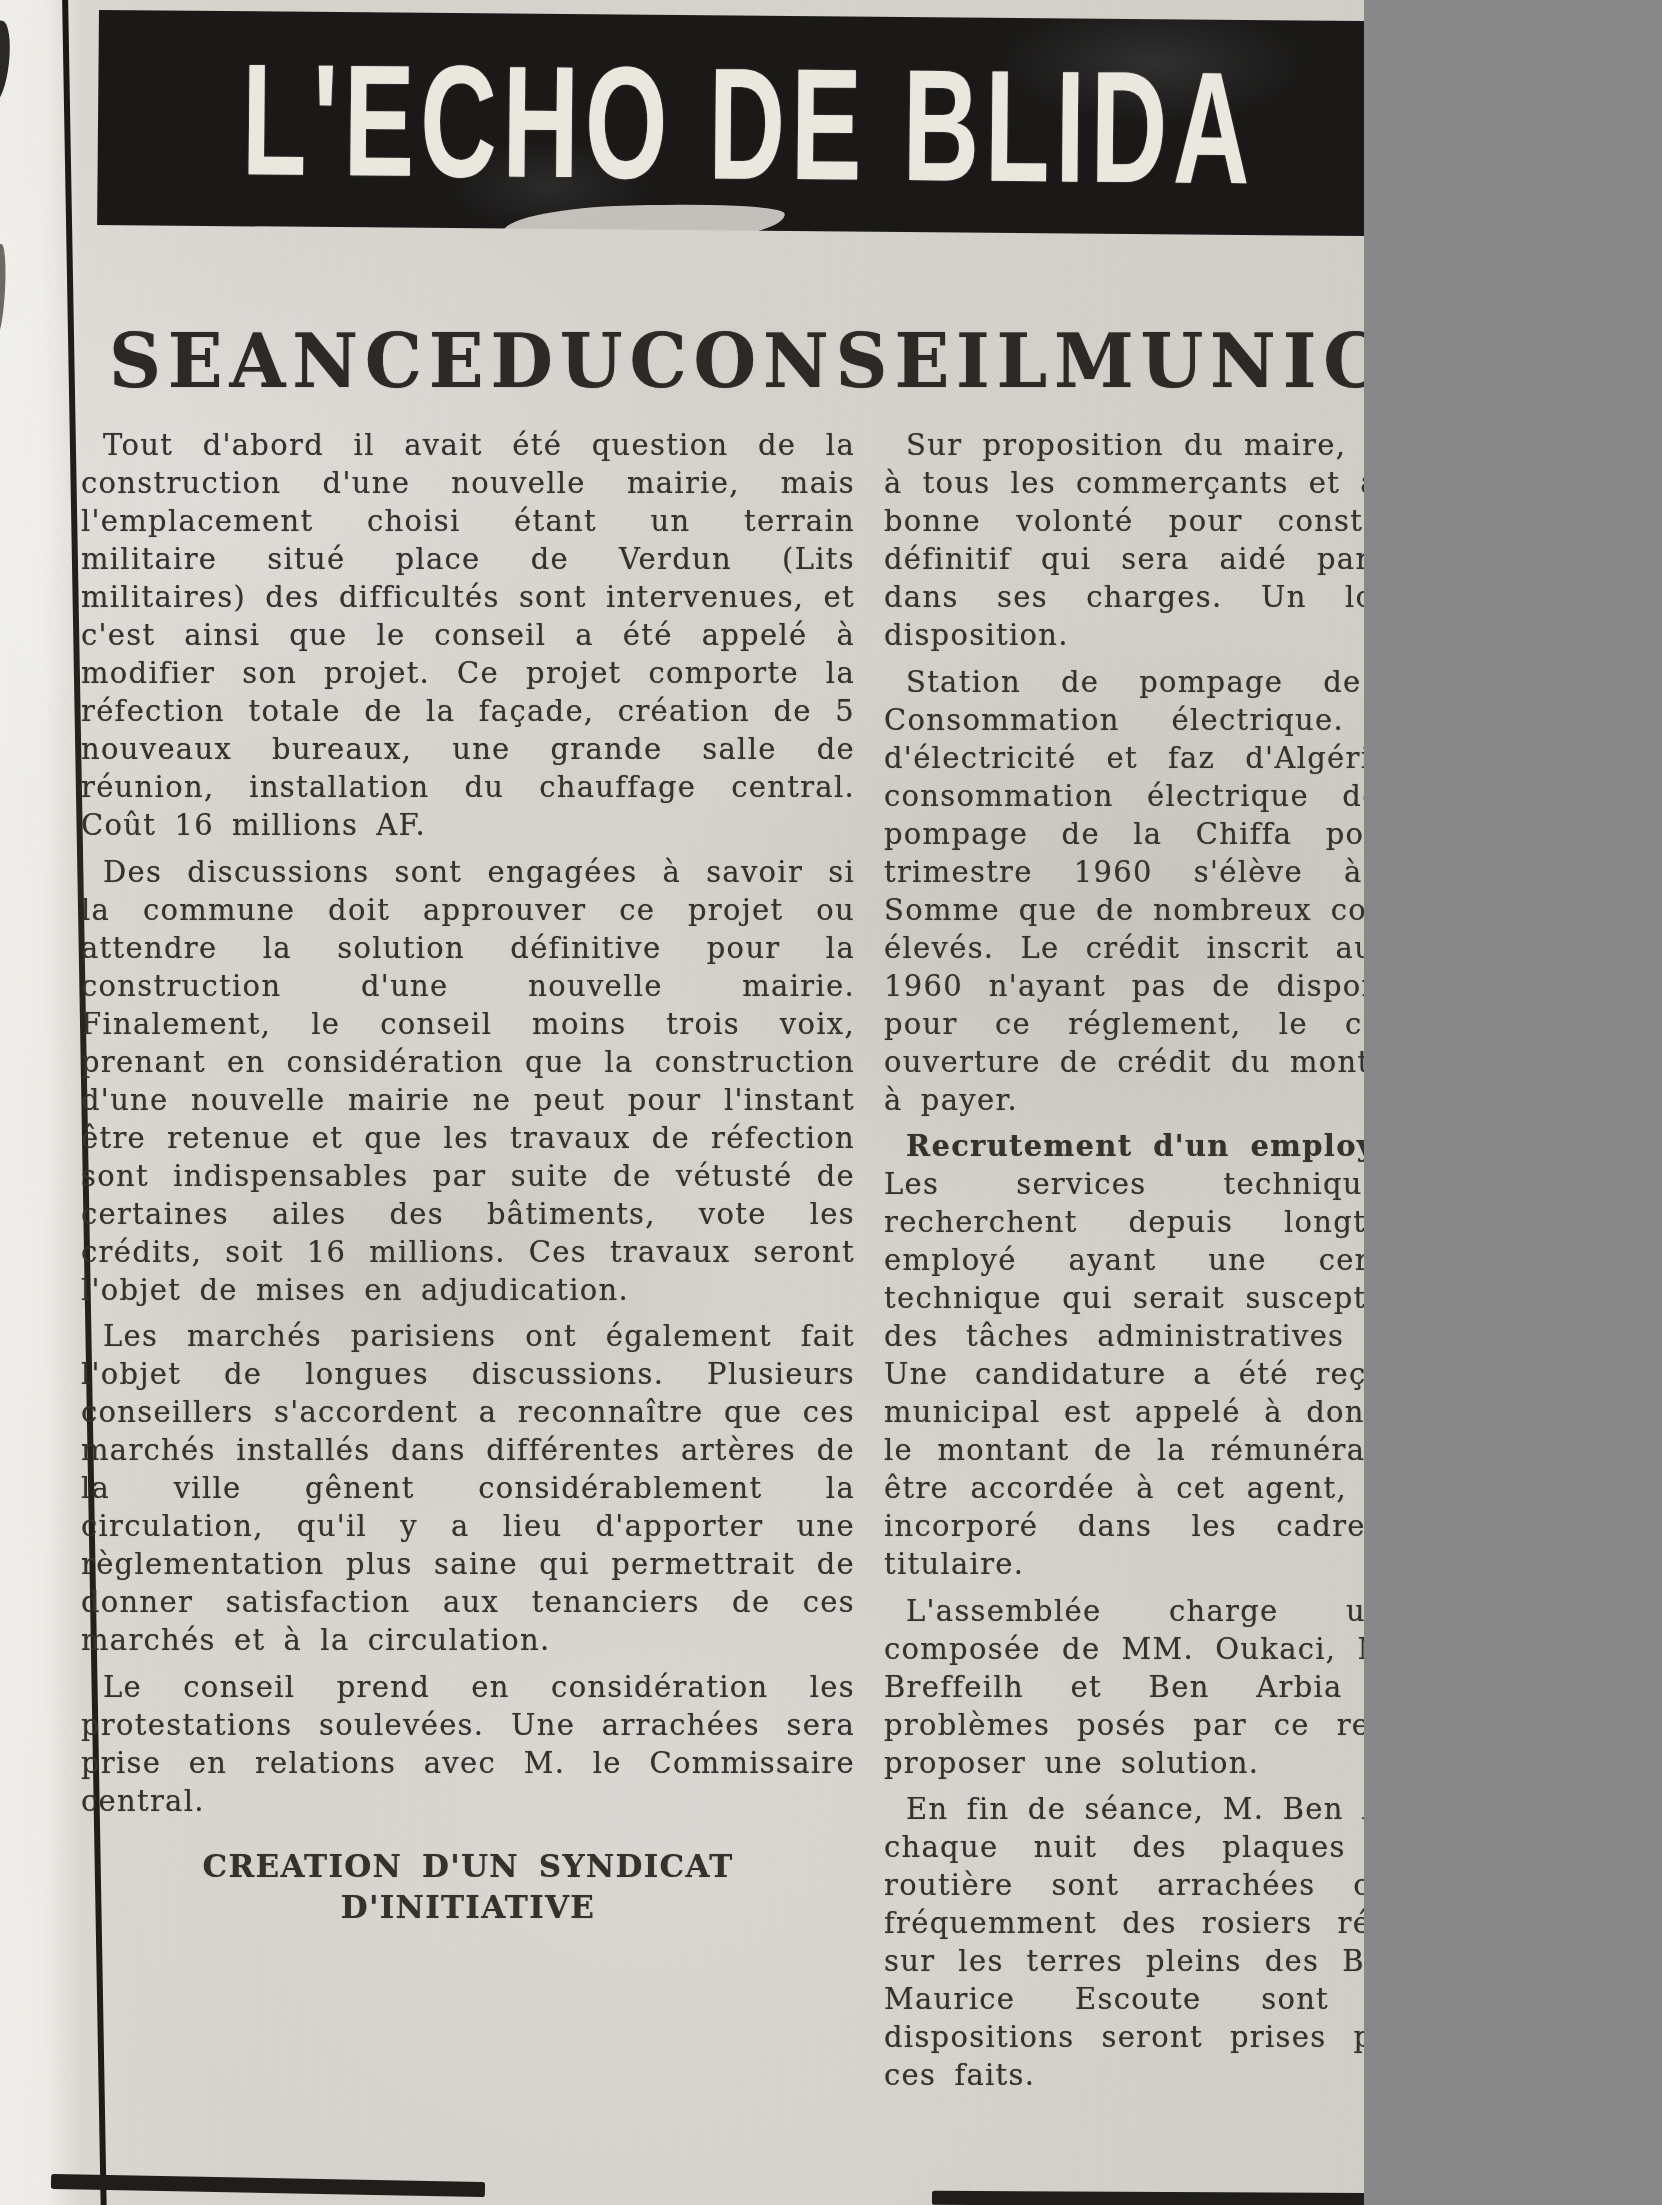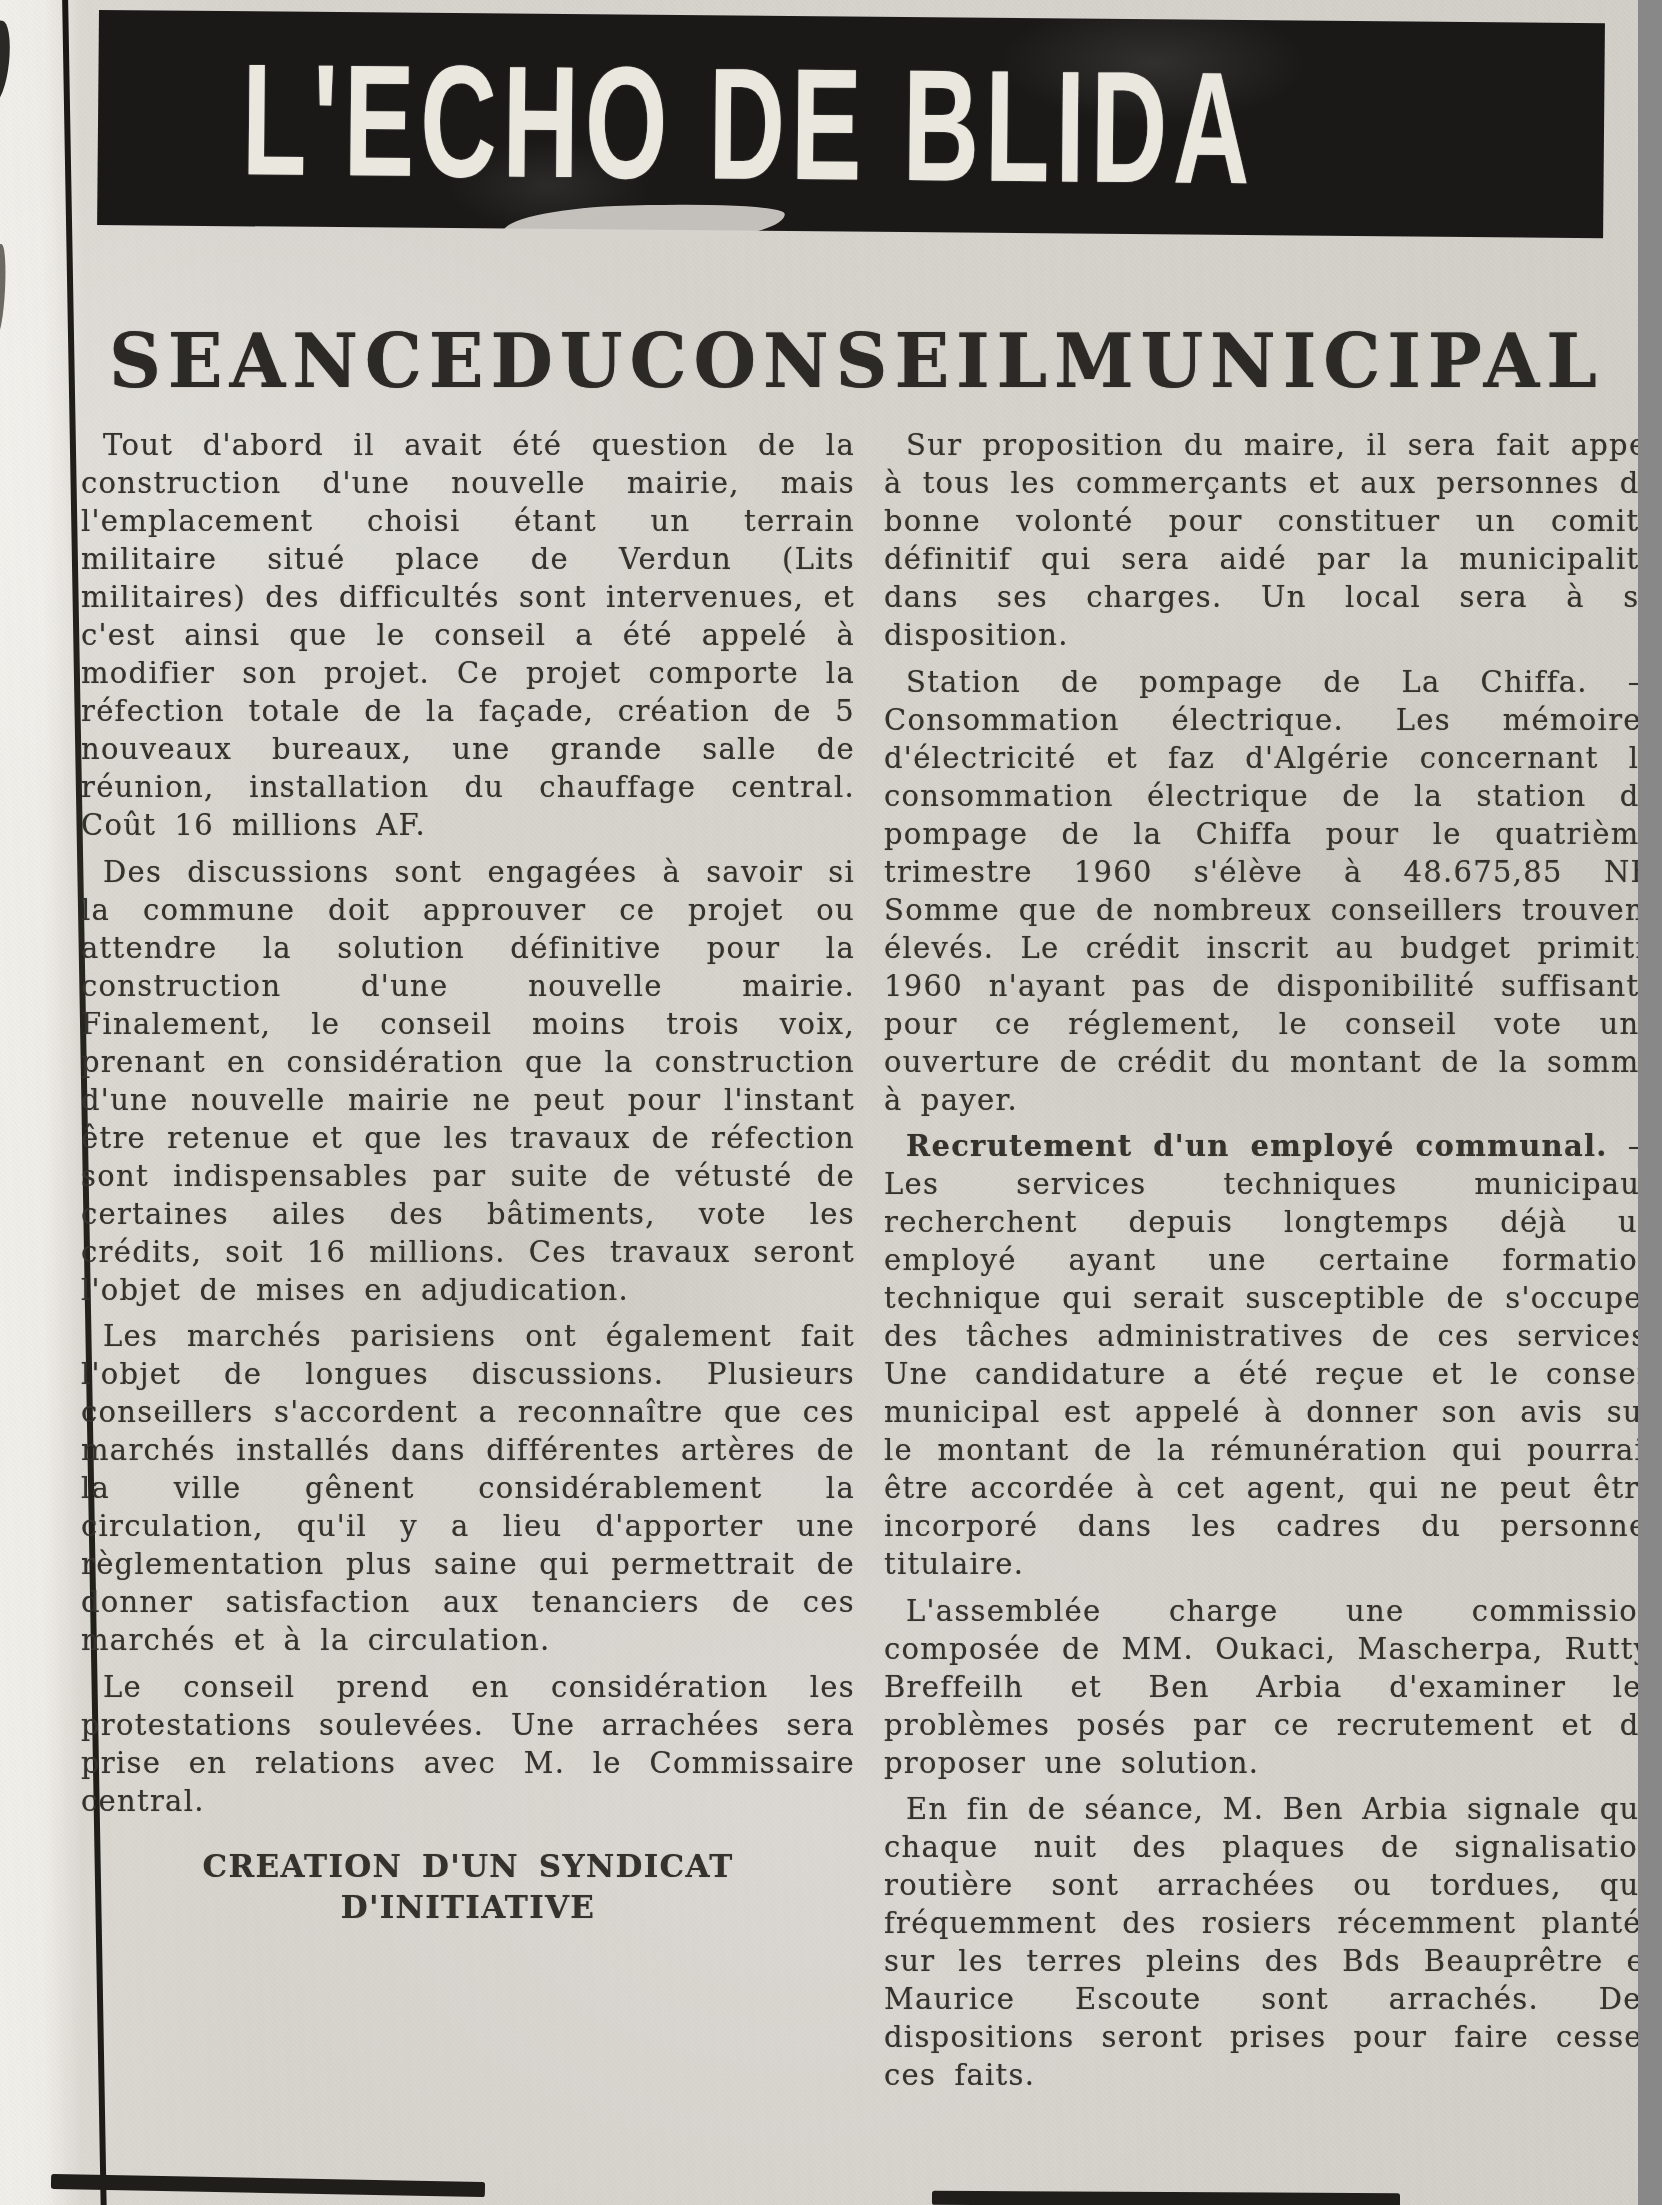--- a/index.html
+++ b/index.html
@@ -1,21 +1,21 @@
 <!DOCTYPE html>
 <html lang="fr" style="--paper: #d6d3cd; --ink: #34322d; --masthead-bg: #1a1918; --masthead-text: #eae7df; --rule: #1f1e1b;font-size:13.7px"><head>
 <meta charset="utf-8">
 <style>
   :root{
     --paper:#d6d3cd; --ink:#34322d; --masthead-bg:#1a1918; --masthead-text:#eae7df; --rule:#1f1e1b;
   }
   html,body{margin:0;padding:0;}
   body{background:#888;}
   .page{
-    position:relative; width:1638px; height:2205px; overflow:hidden;
+    position:relative; width:1364px; height:2205px; overflow:hidden;
     font-family:"DejaVu Serif", serif; color:var(--ink);
     background:
       repeating-linear-gradient(47deg, rgba(0,0,0,0.014) 0 1.7px, rgba(255,255,255,0.012) 1.7px 3.4px),
       radial-gradient(769px 513px at 15% 22%, rgba(255,255,255,0.22), transparent 70%),
       radial-gradient(650px 444px at 82% 42%, rgba(116,111,102,0.12), transparent 70%),
       radial-gradient(855px 701px at 48% 82%, rgba(255,255,255,0.12), transparent 70%),
       radial-gradient(444px 291px at 30% 58%, rgba(108,103,94,0.10), transparent 70%),
       linear-gradient(90deg, #f1efea 0px, #efede8 44px, #dbd8d2 82px, #d7d4ce 256px, var(--paper) 60%, #d2cfc9 100%);
   }
   

